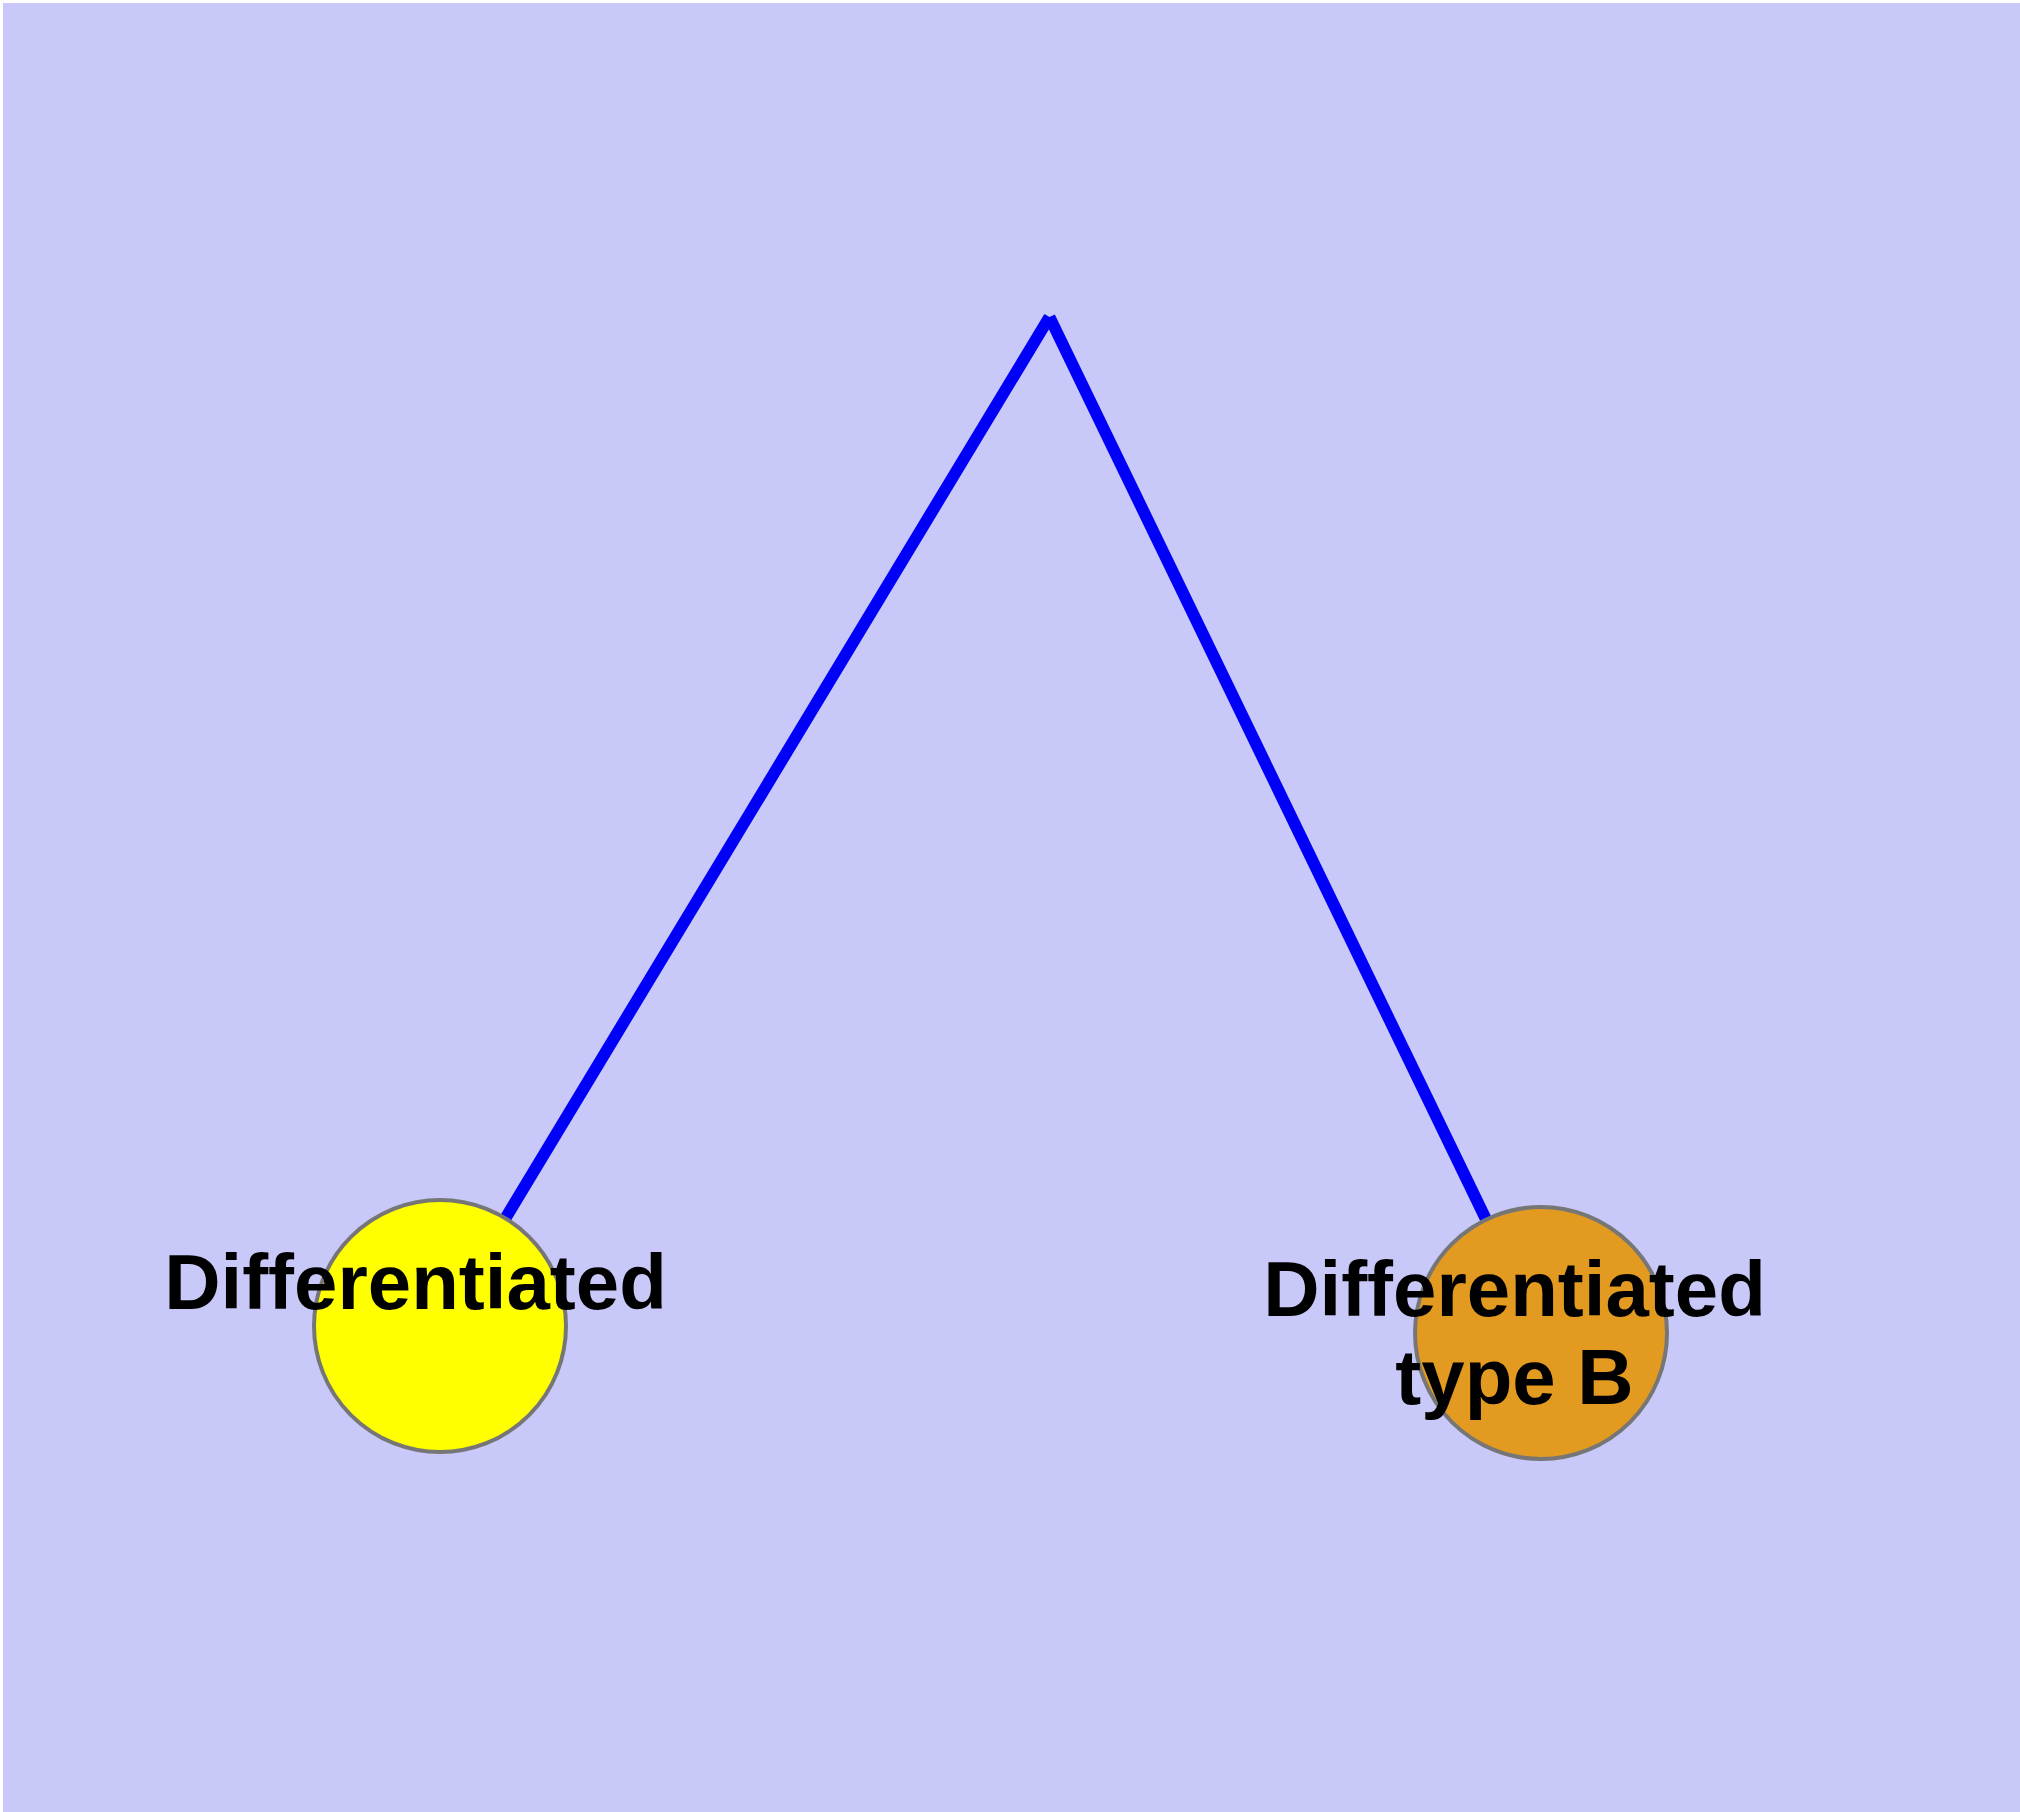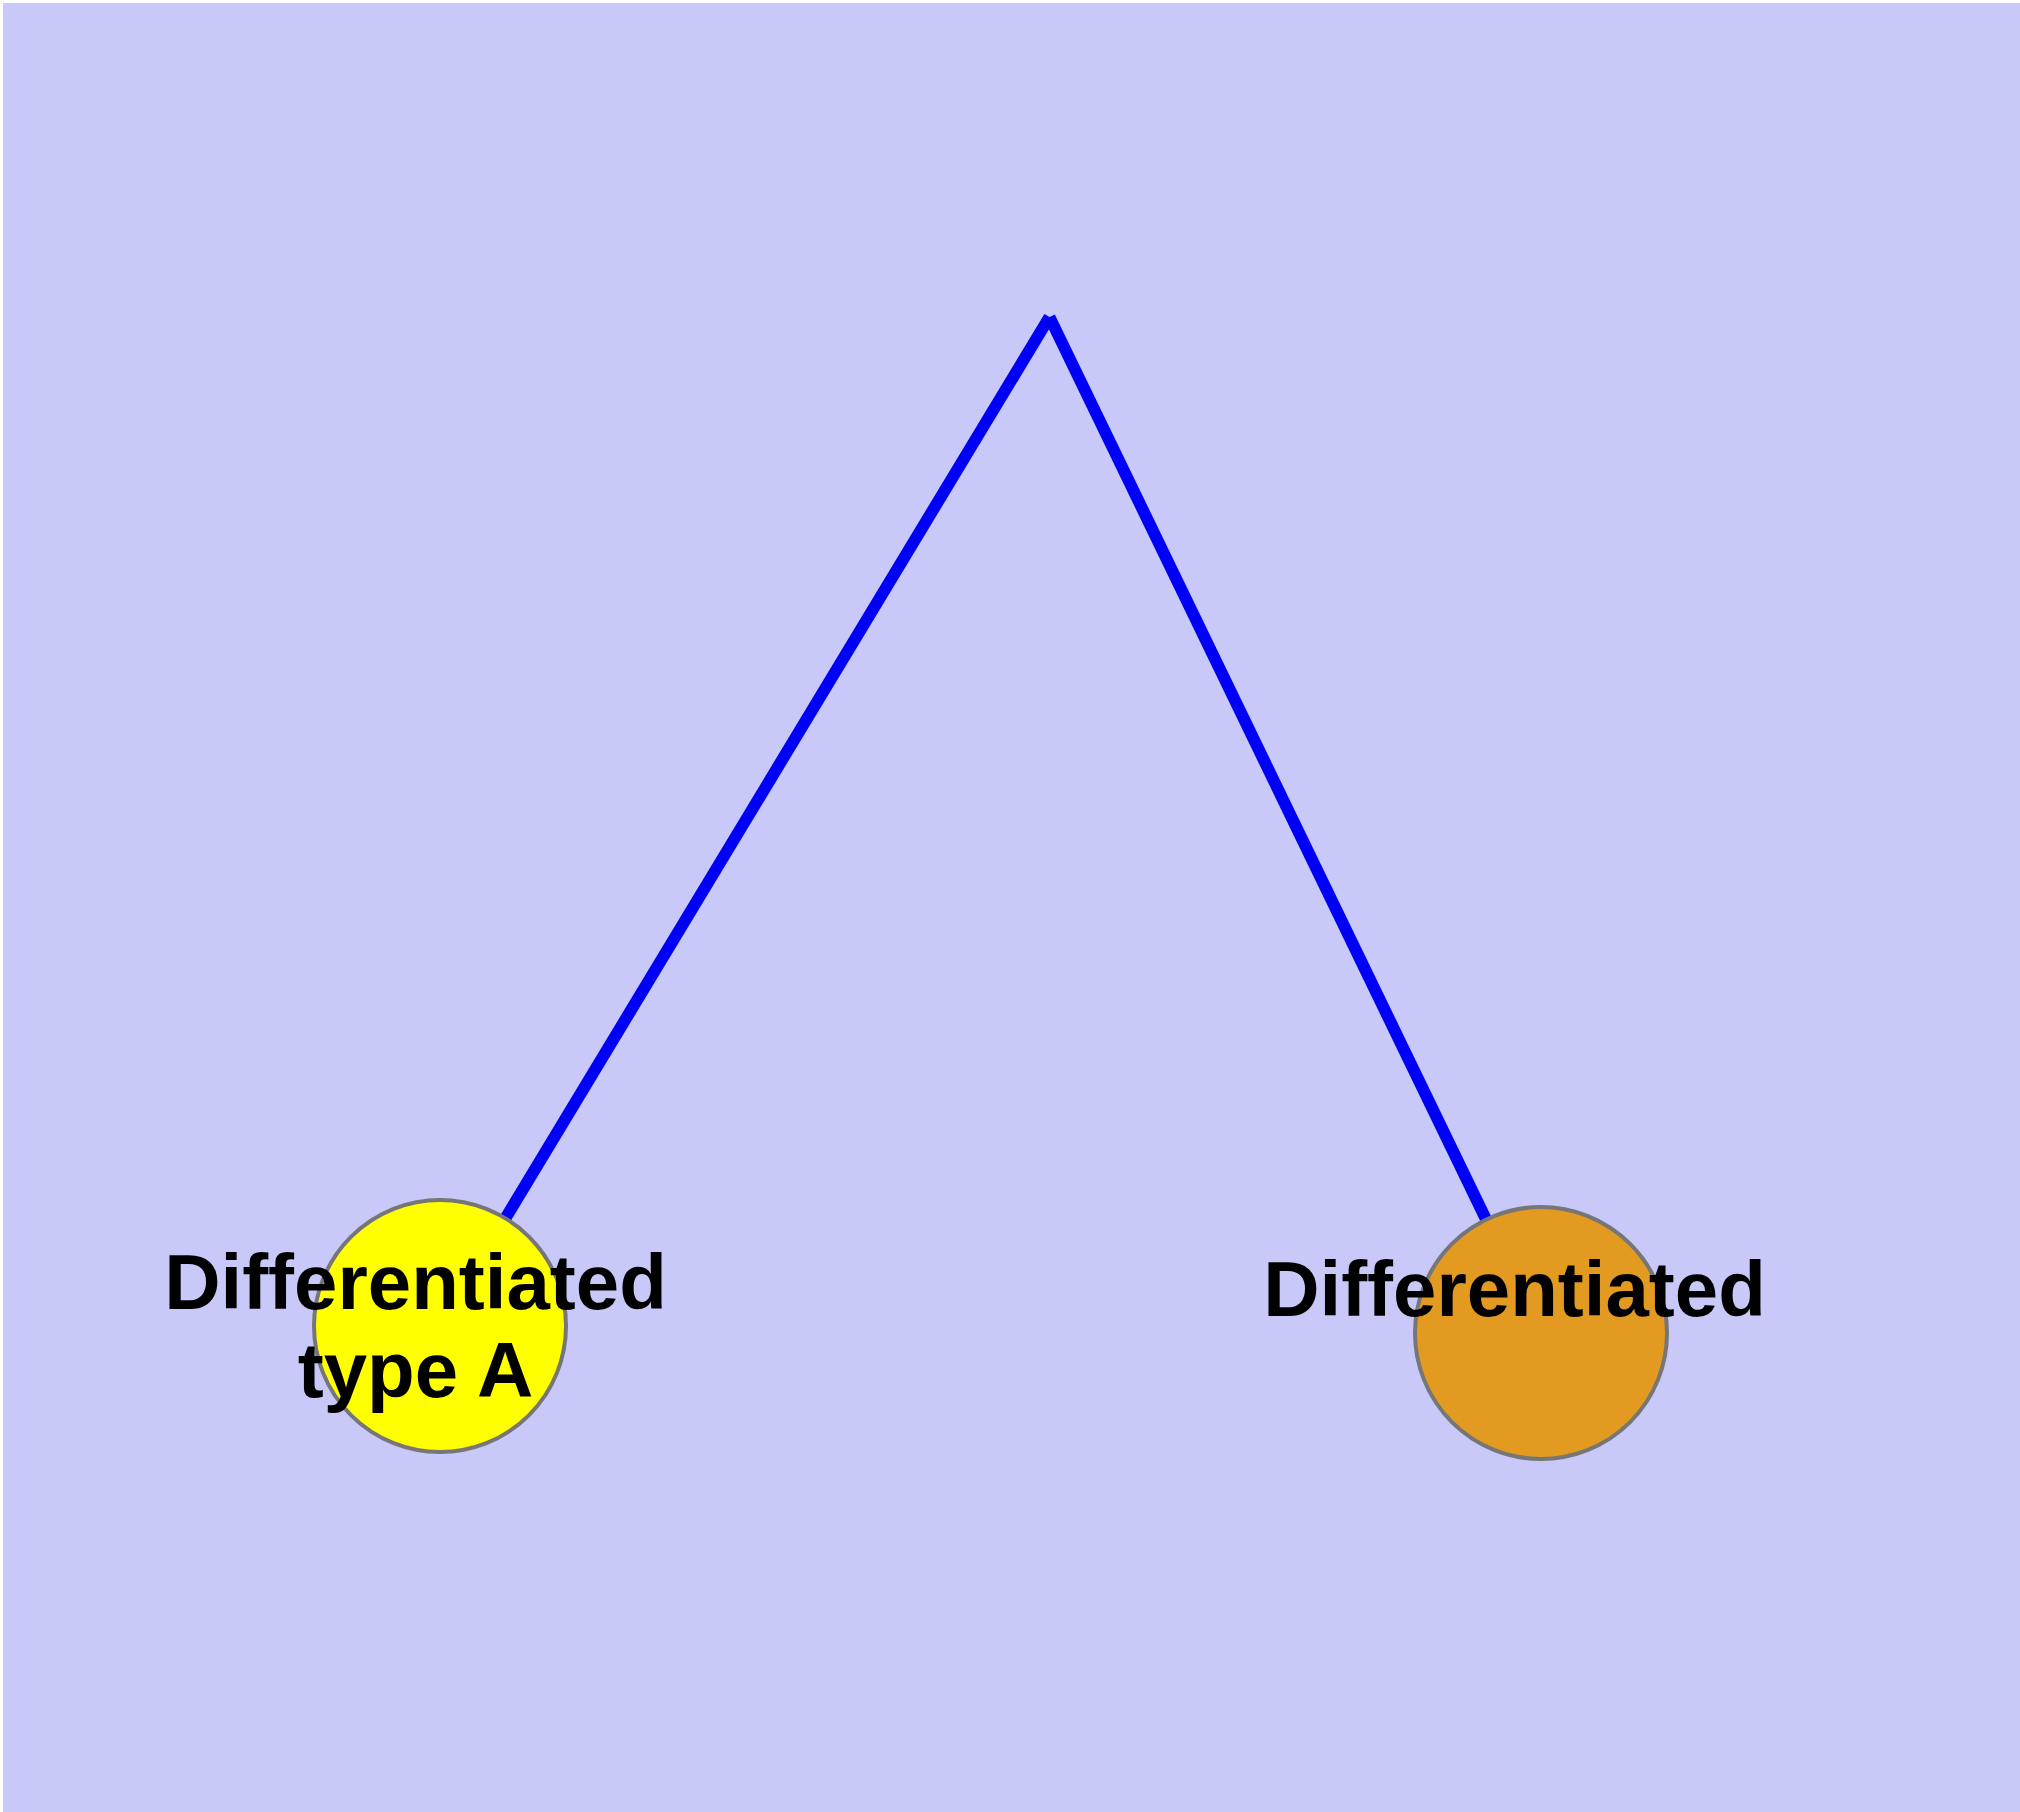--- a/index.html
+++ b/index.html
@@ -96,20 +96,20 @@
     <line class="edge" x1="1238" y1="374" x2="519" y2="1565"></line>
     <line class="edge" x1="1238" y1="374" x2="1818" y2="1573"></line>
   </svg>
 
 
   <div class="node node-type-a"></div>
   <div class="node node-type-b"></div>
 
   <div class="free-label label-type-a">
     <span class="line">Differentiated</span>
-    <span class="line">type A</span>
   </div>
 
   <div class="free-label label-type-b">
     <span class="line">Differentiated</span>
+    <span class="line">type B</span>
   </div>
 </div>
 
 
 </body></html>

